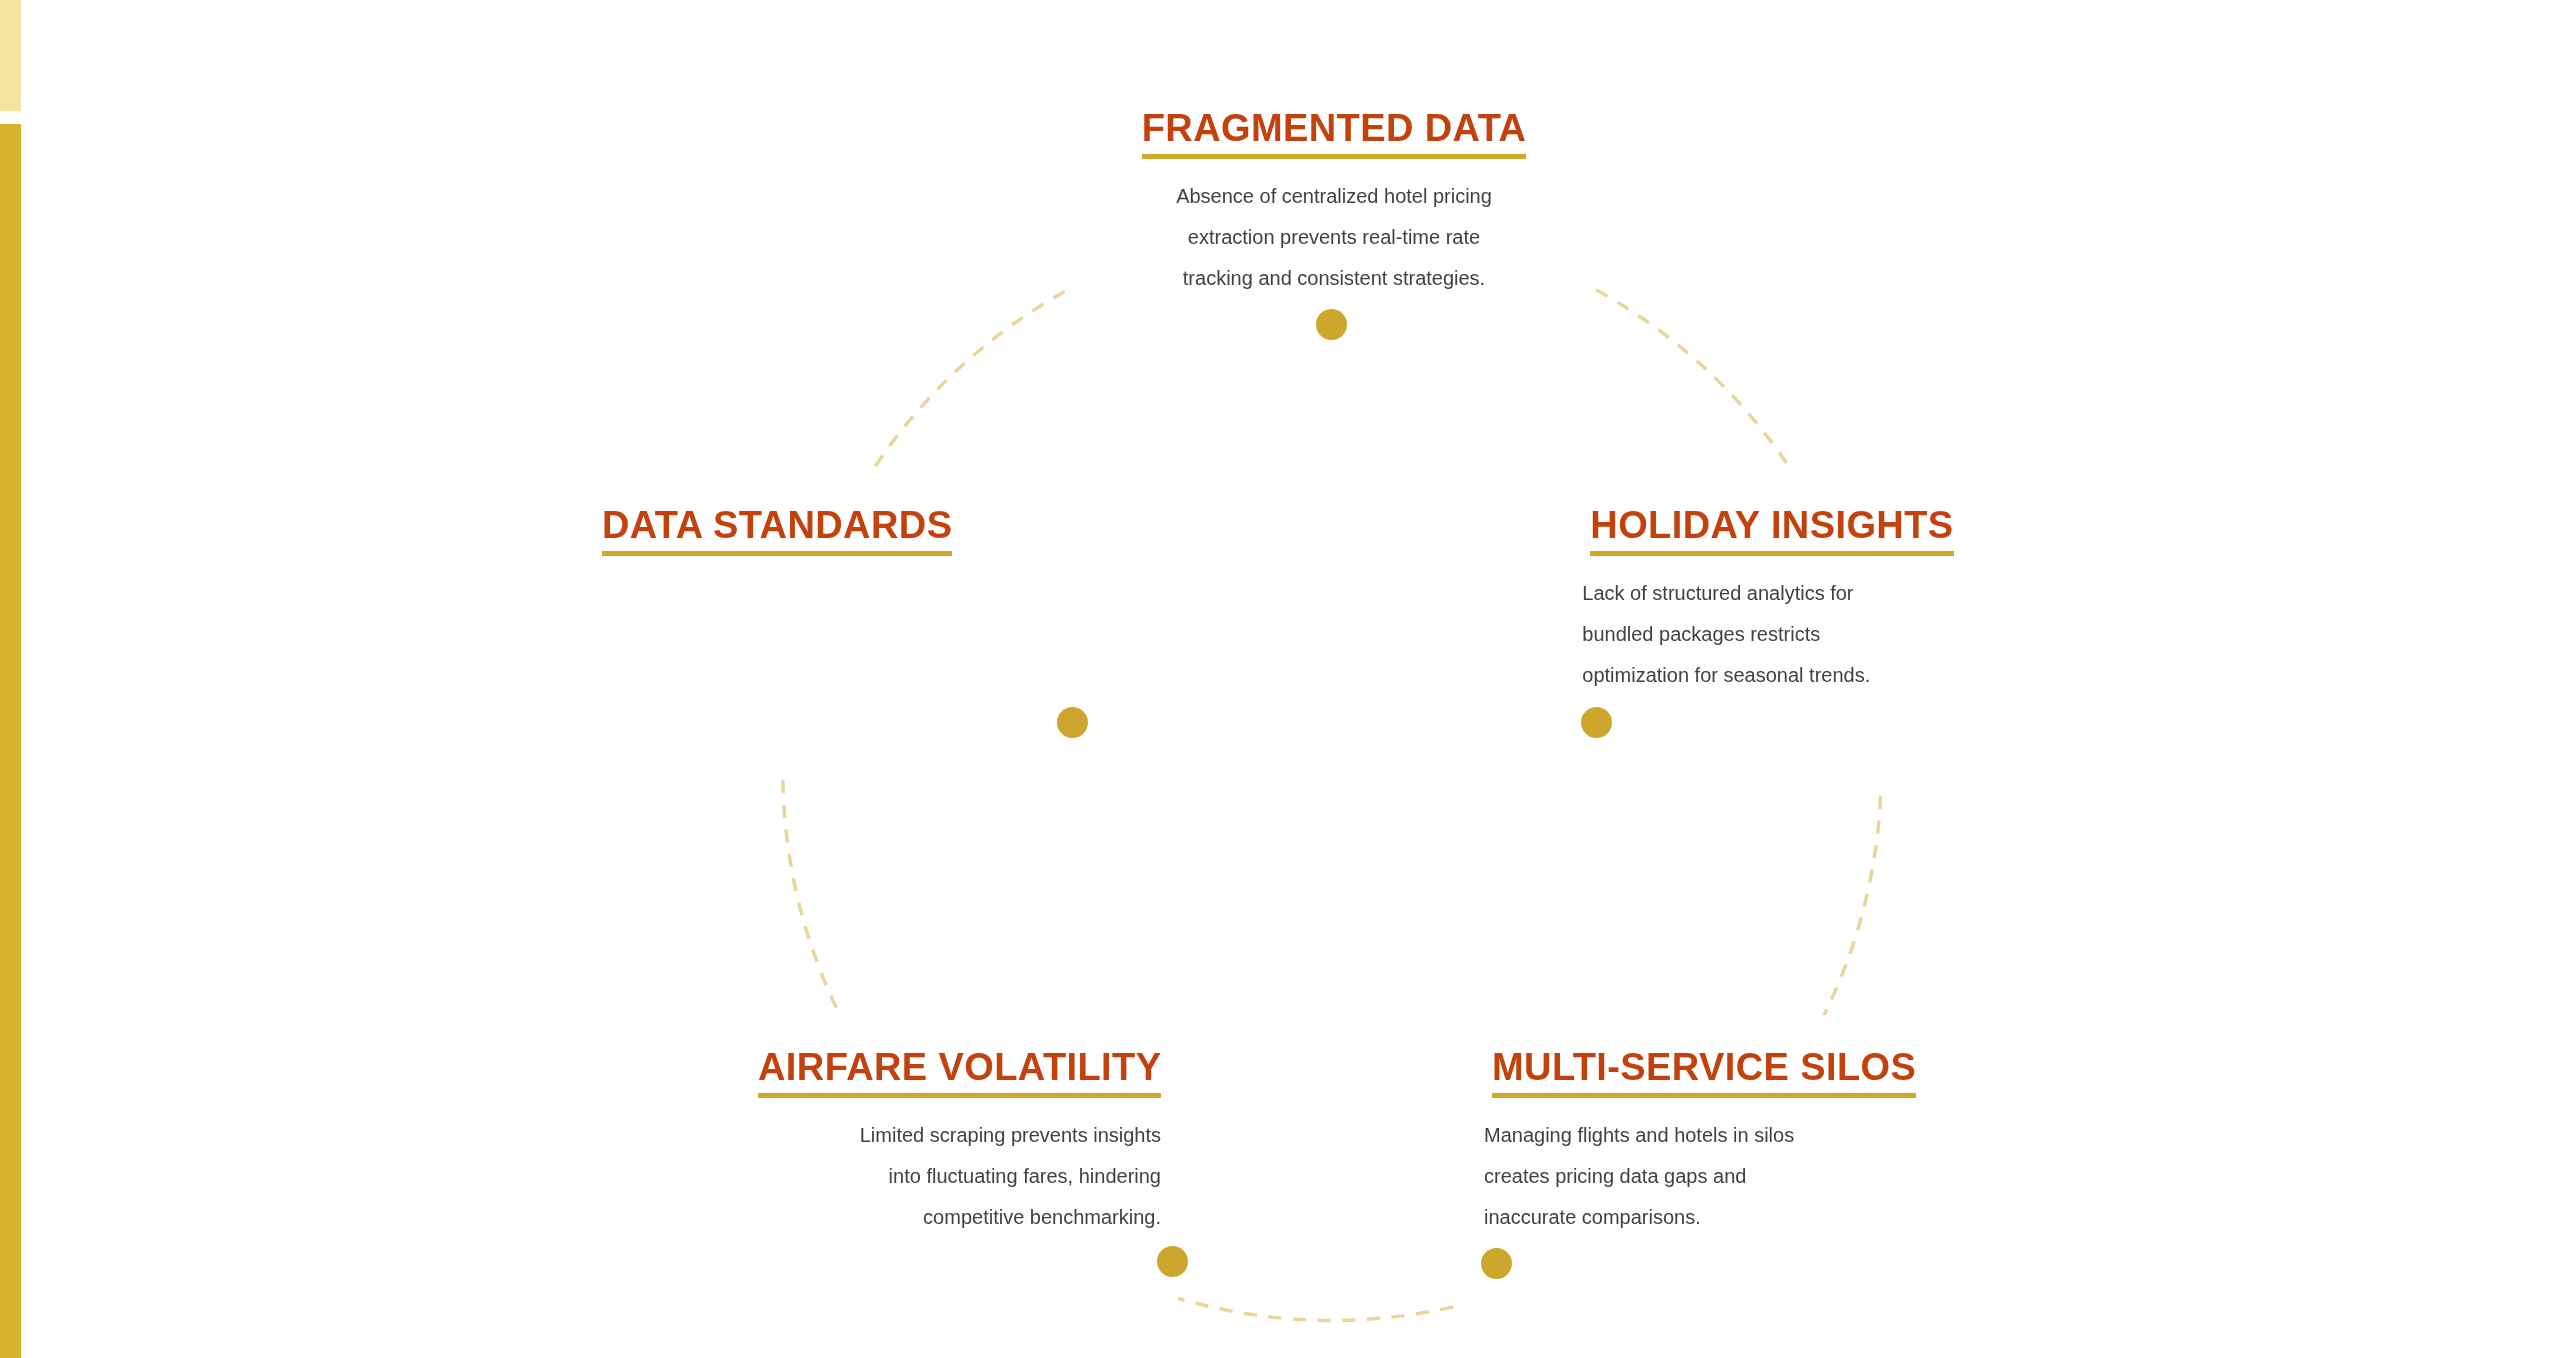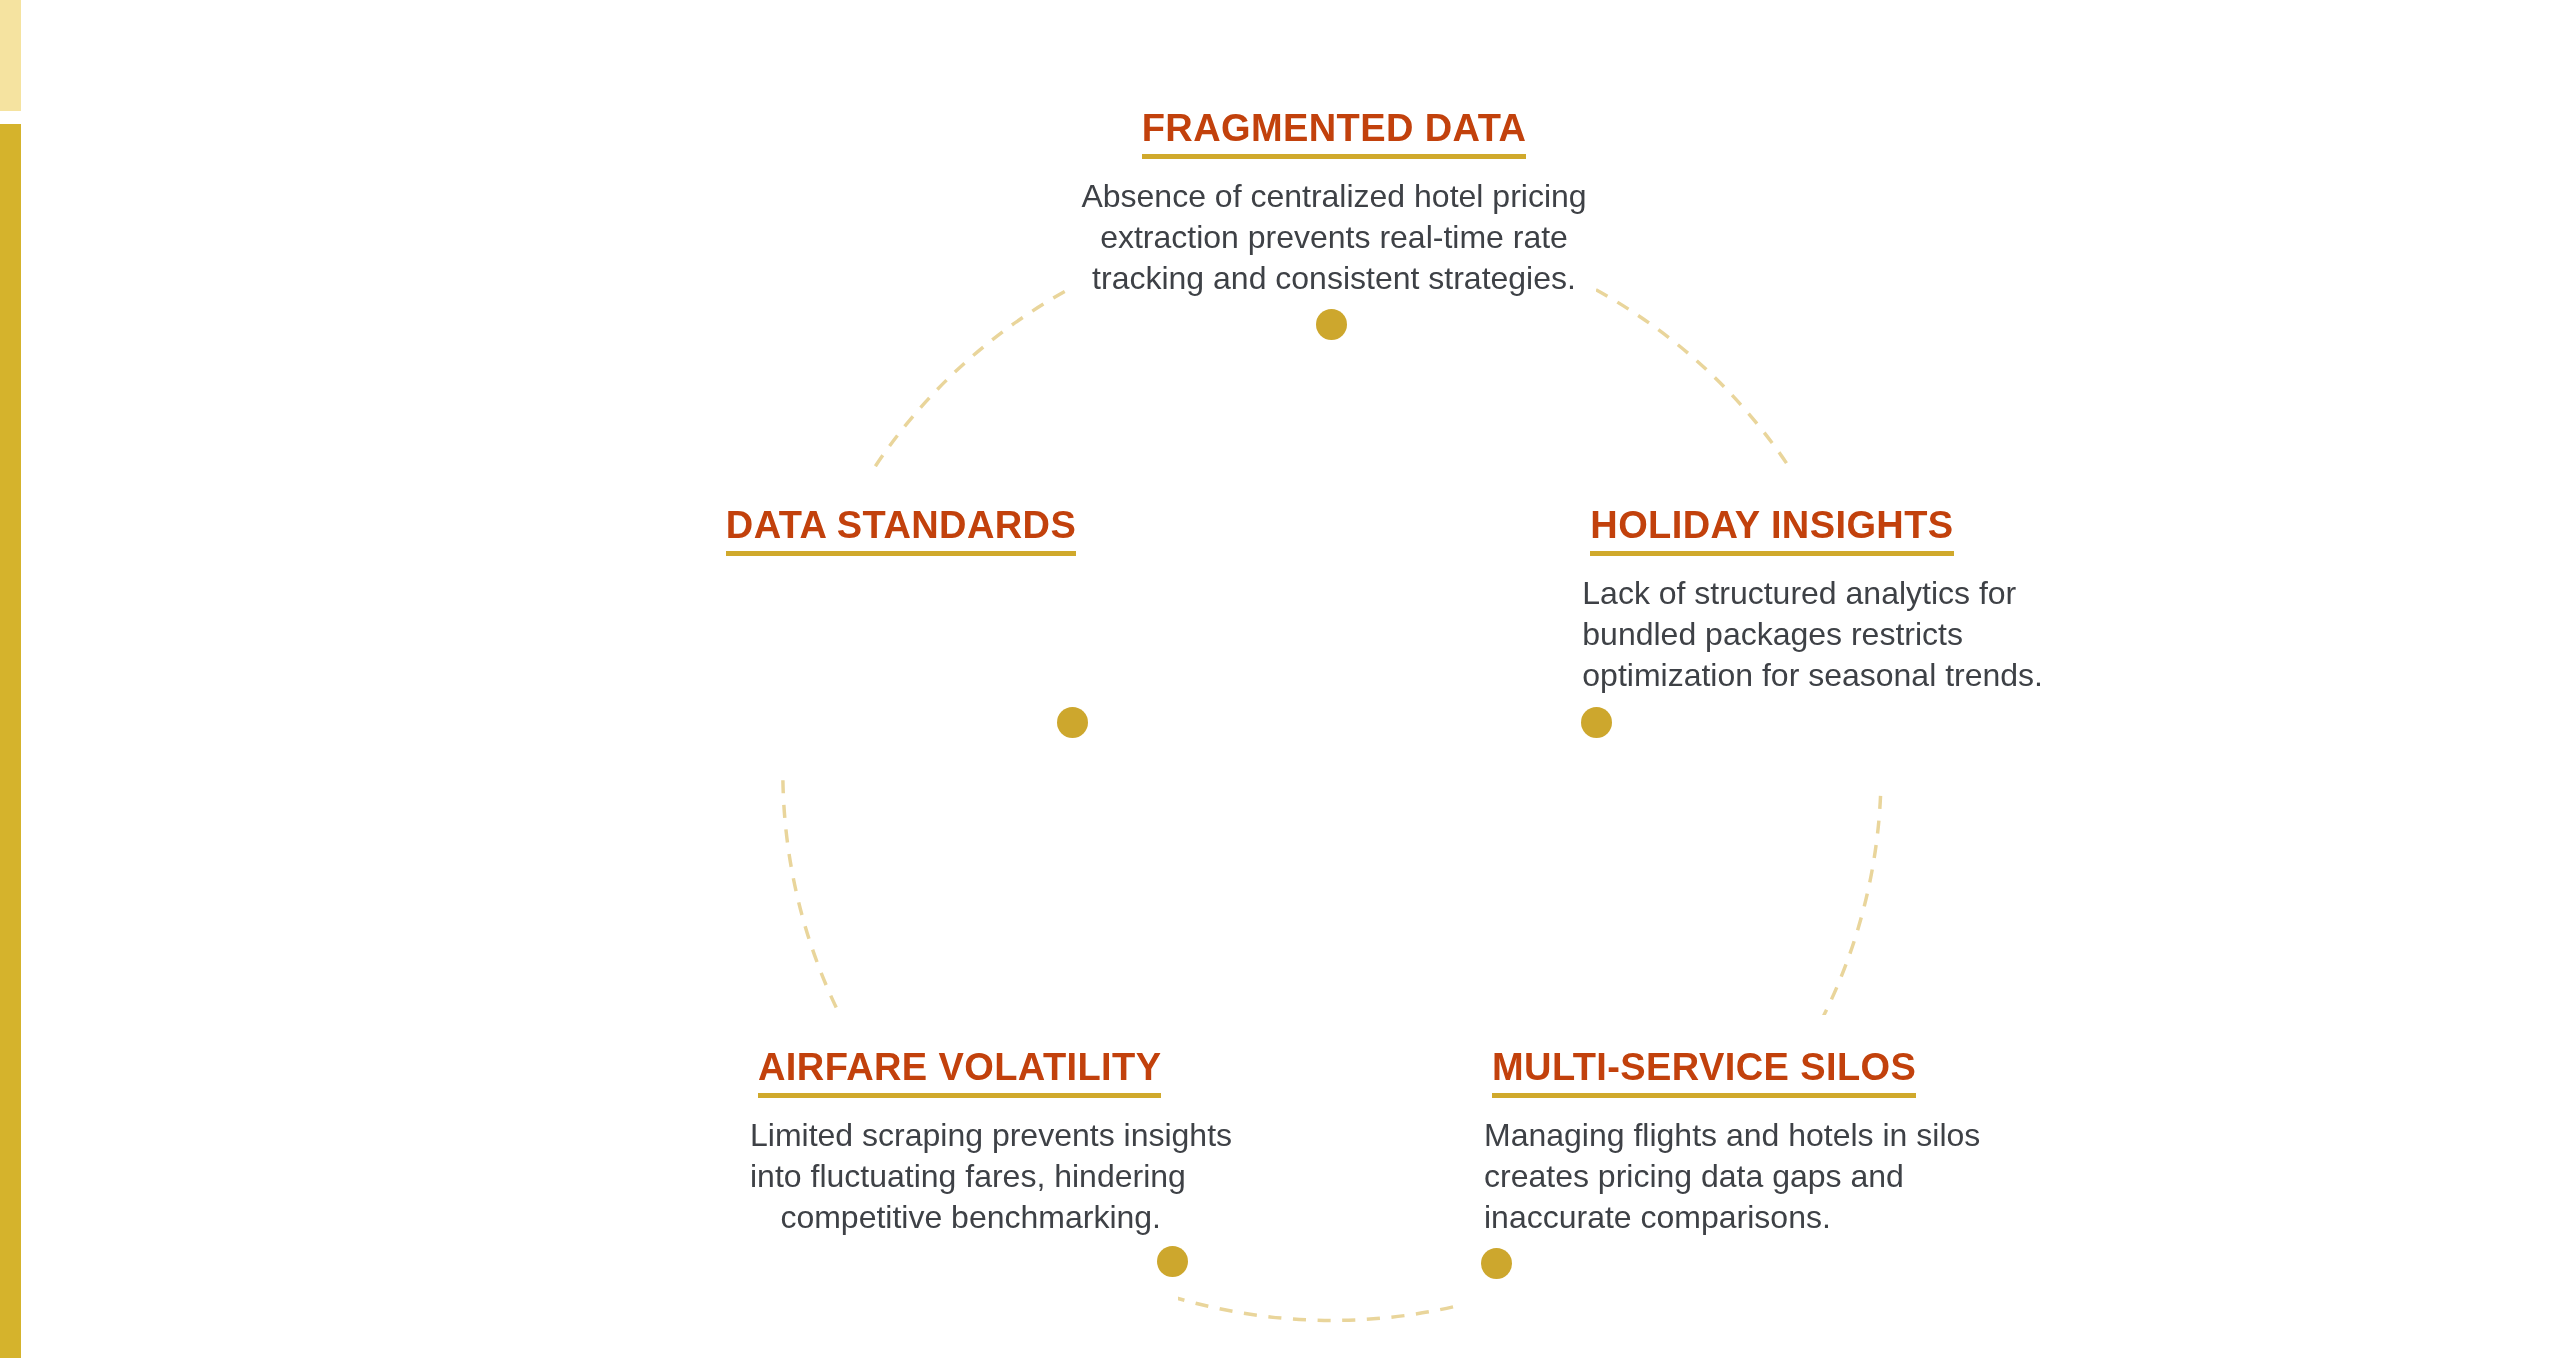--- a/index.html
+++ b/index.html
@@ -37,27 +37,27 @@
     font-weight: bold;
     line-height: 42px;
     letter-spacing: 0.4px;
     color: #c2410c;
     border-bottom: 5.4px solid #D0A92C;
     padding-bottom: 4.6px;
     white-space: nowrap;
   }
   .card .body { margin-top: 9.3px; }
   .card .body div {
-    font-size: 32px;
+    font-size: 20px;
     line-height: 41px;
     color: #3E4146;
     white-space: nowrap;
   }
   .card.top    { left: 1072px; top: 74px;   width: 524px; height: 224px; text-align: center; padding-top: 25px; }
-  .card.left   { left: 594px;  top: 467px;  width: 501px; height: 309px; text-align: right;  padding-top: 29px; padding-right: 10.8px; }
+  .card.left   { left: 594px;  top: 467px;  width: 501px; height: 309px;  padding-top: 29px; padding-right: 10.8px; }
   .card.right  { left: 1573px; top: 467px;  width: 432px; height: 324px; text-align: left;   padding-top: 29px; padding-left: 9.3px; }
   .card.bleft  { left: 750px; top: 1015px; width: 428px; height: 305px; text-align: right;  padding-top: 23px; padding-right: 17px; }
   .card.bright { left: 1458px; top: 1015px; width: 432px; height: 305px; text-align: left;   padding-top: 23px; padding-left: 26px; }
 
   
   .dot {
     position: absolute;
     width: 31px; height: 31px;
     border-radius: 50%;
     background: #CDA72D;

